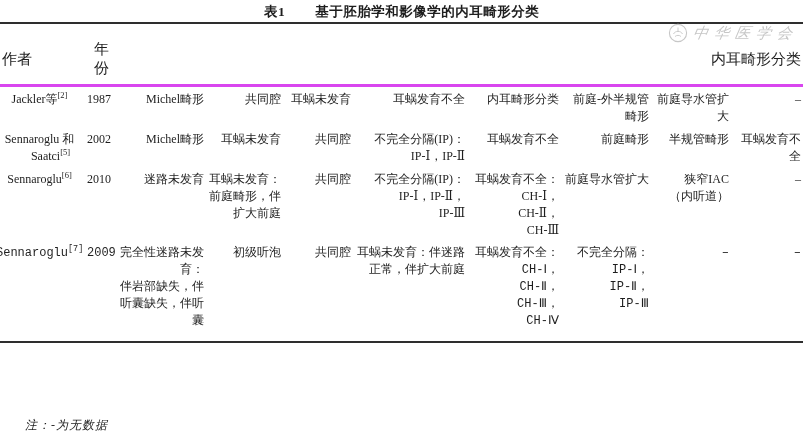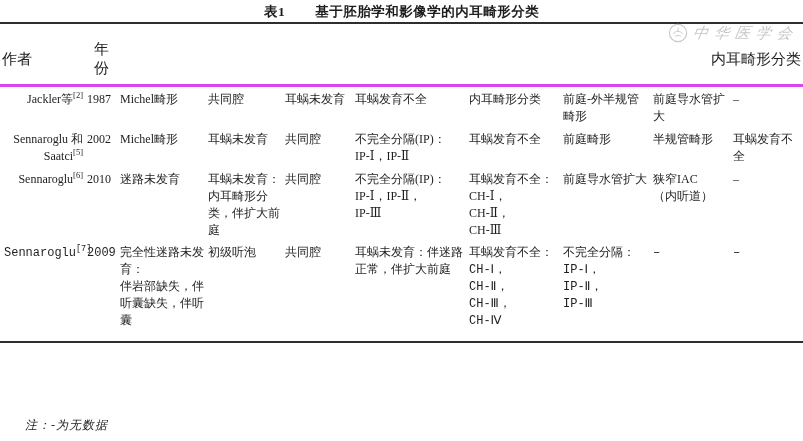--- a/index.html
+++ b/index.html
@@ -68,34 +68,34 @@
   }
   .th-author { text-align: left; padding-left: 4px; }
   .th-year   { text-align: center; padding-left: 2px; margin-left: 20px; }
   .th-class  { text-align: right; }
   .tbl td {
     vertical-align: top;
     padding: 4px 2px 2px 2px;
     line-height: 1.42;
   }
   td.author-cell {
-    text-align: right;
-    padding-left: 26px;
+    text-align: center;
+    padding-left: 18px;
     text-indent: -22px;
   }
   td.author-cell sup {
     font-size: 8.5px;
     line-height: 0;
   }
   td.year-cell {
     text-align: left;
     padding-left: 2px;
   }
   td.class-cell {
-    text-align: left;
+    text-align: right;
     white-space: pre-line;
   }
   tbody tr:nth-child(1) { height: 40px; }
   tbody tr:nth-child(2) { height: 40px; }
   tbody tr:nth-child(3) { height: 70px; }
   tbody tr:nth-child(4) { height: 101px; font-family: Liberation Mono, monospace; }
   tbody tr:nth-child(5) { height: 110px; }
   .note {
     position: absolute;
     left: 25px;
@@ -170,21 +170,21 @@
           <td class="class-cell">耳蜗发育不全</td>
           <td class="class-cell">前庭畸形</td>
           <td class="class-cell">半规管畸形</td>
           <td class="class-cell">耳蜗发育不全</td>
         </tr>
         <tr>
           <td class="author-cell">Sennaroglu<sup>[6]</sup></td>
           <td class="year-cell">2010</td>
           <td class="class-cell">迷路未发育</td>
           <td class="class-cell">耳蜗未发育：
-内耳畸形分类，伴扩大前庭</td>
+前庭畸形，伴扩大前庭</td>
           <td class="class-cell">共同腔</td>
           <td class="class-cell">不完全分隔(IP)：
 IP-Ⅰ，IP-Ⅱ，
 IP-Ⅲ</td>
           <td class="class-cell">耳蜗发育不全：
 CH-Ⅰ，
 CH-Ⅱ，
 CH-Ⅲ</td>
           <td class="class-cell">前庭导水管扩大</td>
           <td class="class-cell">狭窄IAC

